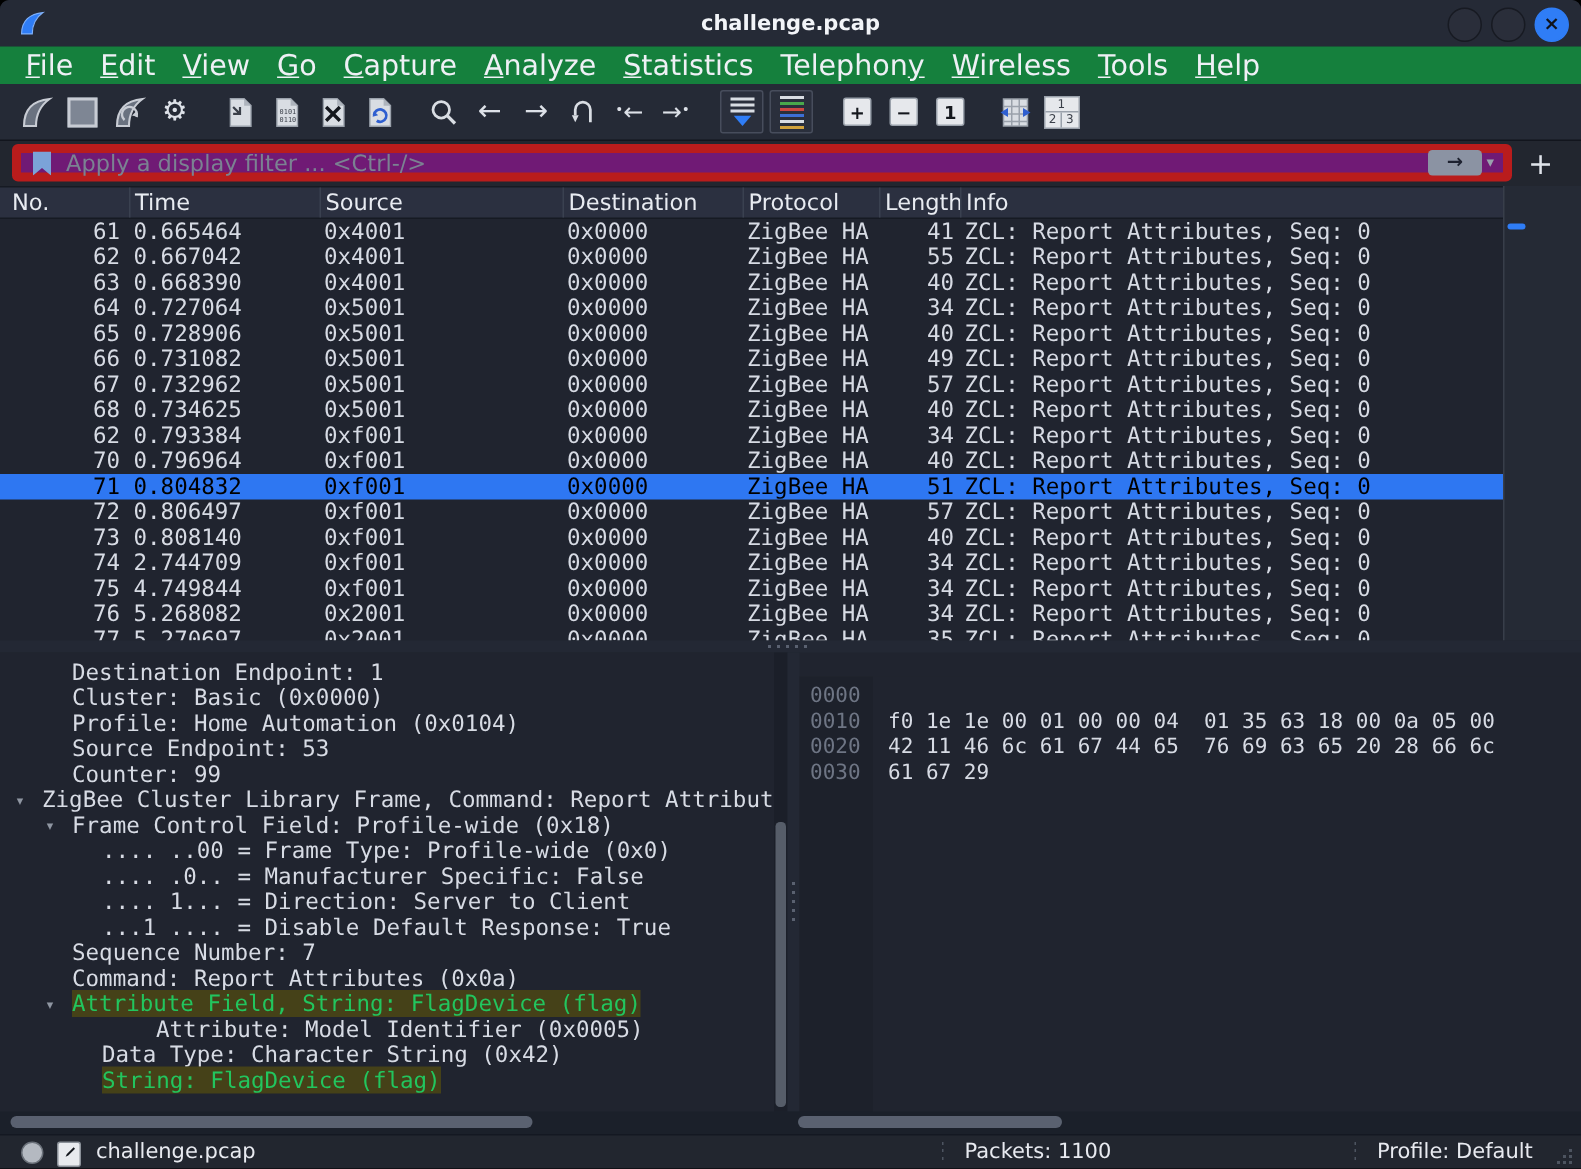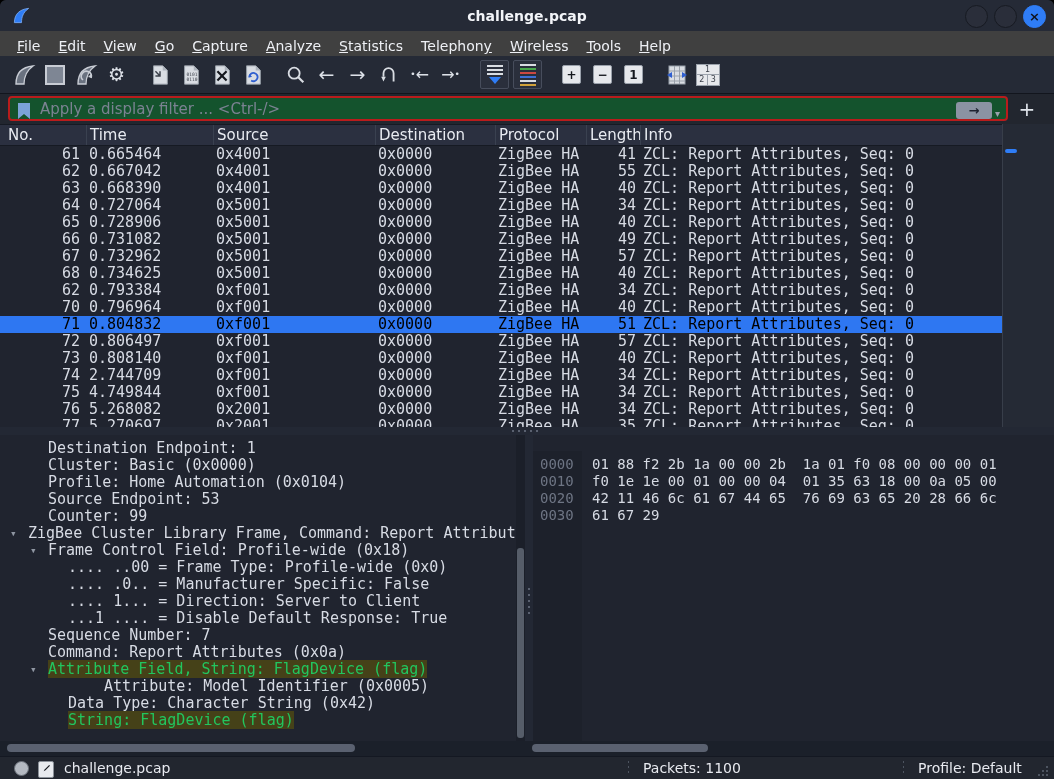--- a/index.html
+++ b/index.html
@@ -8,22 +8,22 @@
   
   #titlebar{position:absolute;left:0;top:0;width:1054px;height:31px;background:#252a36;
             display:flex;align-items:center;border-radius:6px 6px 0 0;}
   #titlebar .logo{margin-left:12px;}
   #titlebar .title{position:absolute;left:0;right:0;text-align:center;font-size:14px;font-weight:bold;color:#f2f4f8;}
   .winbtns{position:absolute;right:8px;top:5px;display:flex;gap:6px;}
   .winbtn{width:21px;height:21px;border-radius:50%;background:#2a2e3a;border:1px solid #171a22;}
   .winbtn.close{background:#2f7df6;border-color:#2f7df6;color:#10131a;font-size:13px;font-weight:bold;
                 display:flex;align-items:center;justify-content:center;line-height:1;}
   
-  #menubar{position:absolute;left:0;top:31px;width:1054px;height:25px;background:#404040;
-           display:flex;align-items:flex-end;padding-left:8px;box-sizing:border-box;font-size:14px;}
+  #menubar{position:absolute;left:0;top:31px;width:1054px;height:25px;background:#15803d;
+           display:flex;align-items:flex-start;padding-left:8px;box-sizing:border-box;font-size:19px;}
   .menu-item{padding:2px 9px;color:#eef0f5;cursor:default;}
   
   #toolbar{position:absolute;left:0;top:56px;width:1054px;height:38px;background:#252a36;
            display:flex;align-items:center;padding-left:10px;box-sizing:border-box;
            border-bottom:1px solid #12151d;}
   .tbtn{width:27px;height:27px;display:flex;align-items:center;justify-content:center;margin-right:4px;position:relative;}
   .tgap{margin-left:12px;}
   .tbtn .glyph{color:#dde1e8;font-size:19px;line-height:1;}
   .tbtn .glyph.small{font-size:16px;}
   .sqstop{width:16px;height:16px;background:#7e8694;border:2px solid #c8ccd4;}
@@ -33,22 +33,22 @@
   .zoombtn{width:17px;height:17px;background:#e6e8ec;border:1px solid #9aa1ab;border-radius:2px;
            color:#14171d;font-size:12px;font-weight:bold;display:flex;align-items:center;justify-content:center;line-height:1;}
   .dot8{font-size:9px;color:#dde1e8;line-height:1;}
   .layoutgrid{width:22px;height:20px;background:#e6e8ec;border:1px solid #9aa1ab;display:flex;flex-direction:column;font-size:8px;color:#3a3f49;}
   .layoutgrid .t{flex:1;display:flex;align-items:center;justify-content:center;border-bottom:1px solid #9aa1ab;}
   .layoutgrid .b{flex:1;display:flex;}
   .layoutgrid .b span{flex:1;display:flex;align-items:center;justify-content:center;}
   .layoutgrid .b span:first-child{border-right:1px solid #9aa1ab;}
   
   #filterbar{position:absolute;left:0;top:94px;width:1054px;height:30px;background:#22262f;}
-  #filterbox{position:absolute;left:8px;top:2px;width:1000px;height:25px;background:#14532d;
-             border:2px solid #b91c1c;border-radius:4px;display:flex;align-items:flex-end;box-sizing:border-box;}
+  #filterbox{position:absolute;left:8px;top:2px;width:1000px;height:25px;background:#701a75;
+             border:6px solid #b91c1c;border-radius:4px;display:flex;align-items:center;box-sizing:border-box;}
   #filter-input{flex:1;background:transparent;border:none;outline:none;color:#e6e9f0;font-size:15px;
                 font-family:"DejaVu Sans",sans-serif;}
   #filter-input::placeholder{color:#7b8292;}
   #bookmark{width:28px;display:flex;align-items:center;justify-content:center;}
   .applybtn{width:36px;height:17px;background:#8b93a3;border-radius:3px;display:flex;align-items:center;
             justify-content:center;color:#1e2230;font-size:13px;font-weight:bold;line-height:1;margin-right:3px;}
   .caret{color:#9aa1ad;font-size:10px;margin-right:6px;}
   #filter-plus{position:absolute;left:1014px;top:2px;width:26px;height:26px;display:flex;align-items:center;
                justify-content:center;color:#dfe3ea;font-size:20px;}
   
@@ -477,21 +477,21 @@
   <div id="detail-vscroll">
     <div id="detail-vthumb"></div>
   </div>
 
   <div id="vsplit">
       <div class="dots"></div>
     </div>
 
   <div id="hexpane">
       <div id="hexgutter"></div>
-      <div class="hrow"><span class="off">0000</span><span class="bytes">01 88 f2 2b 1a 00 00 2b  1a 01 f0 08 00 00 00 01</span></div>
+      <div class="hrow"><span class="off">0000</span></div>
       <div class="hrow"><span class="off">0010</span><span class="bytes">f0 1e 1e 00 01 00 00 04  01 35 63 18 00 0a 05 00</span></div>
       <div class="hrow"><span class="off">0020</span><span class="bytes">42 11 46 6c 61 67 44 65  76 69 63 65 20 28 66 6c</span></div>
       <div class="hrow"><span class="off">0030</span><span class="bytes">61 67 29</span></div>
     </div>
 
   <div id="hscroll-left">
       <div id="hthumb-left"></div>
     </div>
   <div id="hscroll-right">
       <div id="hthumb-right"></div>

